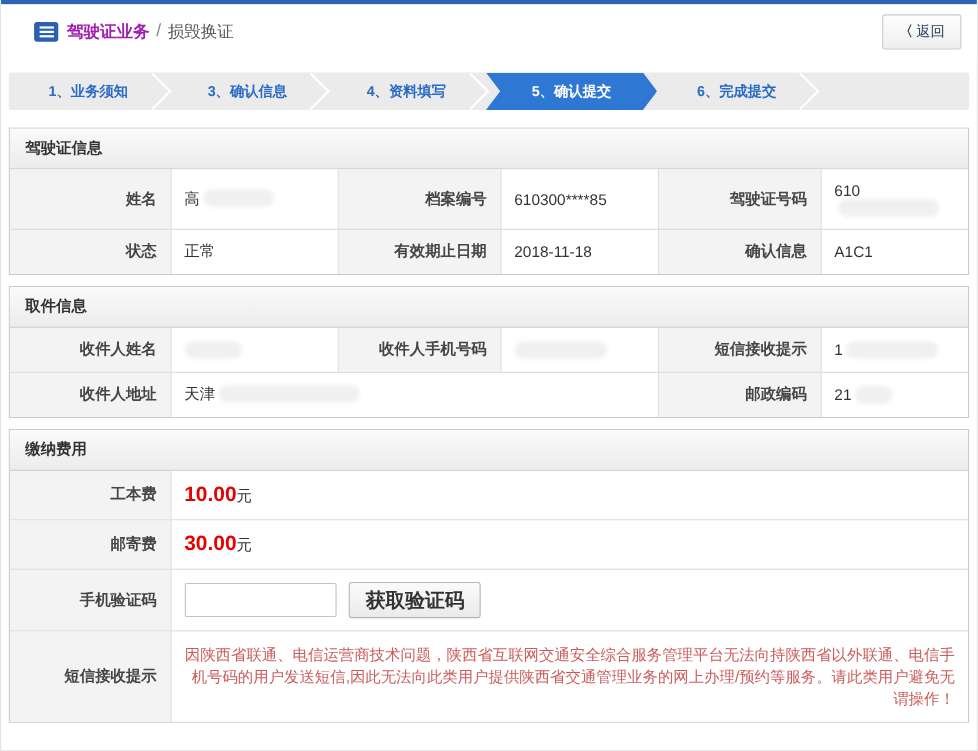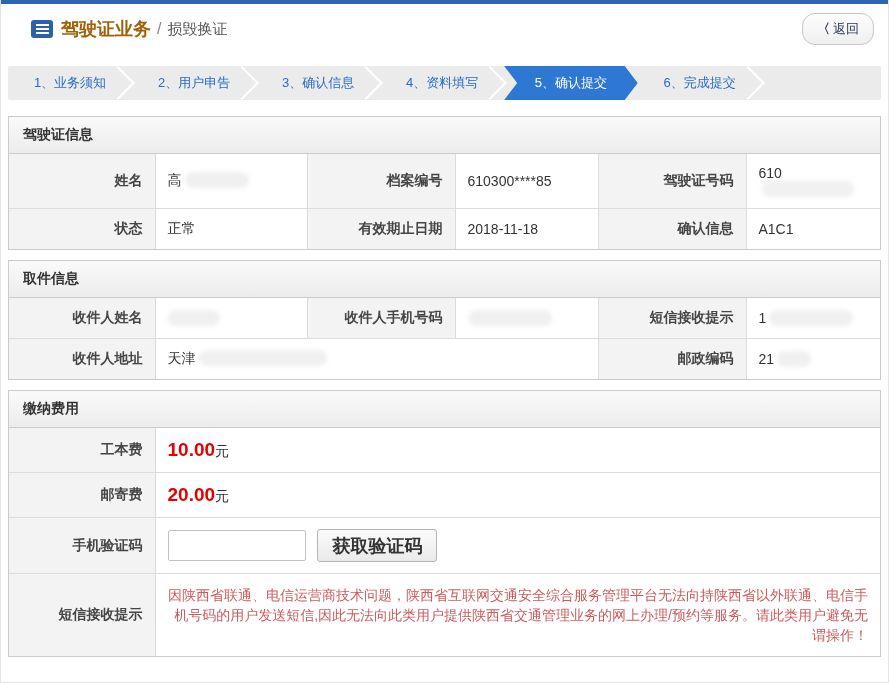--- a/index.html
+++ b/index.html
@@ -8,31 +8,31 @@
   .page { width:889px; height:683px; border:1px solid #e3e3e3; border-top:none; }
 
   
   .topline { height:4px; background:#2d64b3; }
 
   
   .header { height:50px; display:flex; align-items:center; padding:0 14px 0 30px; background:#fff; }
   .card-icon { width:22px; height:18px; background:#2b5fb0; border-radius:3px; position:relative; margin-right:8px; flex:0 0 auto; }
   .card-icon::before { content:""; position:absolute; left:5px; right:4px; top:4px; height:2px; background:#fff;
     box-shadow:0 4px 0 #fff, 0 8px 0 #fff; }
-  .title-main { font-size:18px; font-weight:bold; color:#a16207; }
+  .title-main { font-size:15px; font-weight:bold; color:#a21caf; }
   .title-sep { font-size:16px; color:#888; margin:0 6px; }
   .title-sub { font-size:15px; color:#555;text-align:center; }
   .spacer { flex:1; }
   .back-btn { display:inline-block; padding:6px 14px; background:linear-gradient(#fdfdfd,#efefef);
-    border:1px solid #c8c8c8; border-radius:13px; font-size:13px; color:#2b3a55; cursor:pointer; }
+    border:1px solid #c8c8c8; border-radius:3px; font-size:13px; color:#2b3a55; cursor:pointer; }
   .back-btn .chev { font-weight:bold; margin-right:3px; }
 
   
   .steps { margin:12px 7px 0; height:34px; background:#ebebeb; display:flex; border-radius:2px;
-    font-weight:normal; color:#2a6bc5; font-size:13px; overflow:hidden; }
+    font-weight:bold; color:#2a6bc5; font-size:13px; overflow:hidden; }
   .step { flex:1.04; line-height:34px; text-align:center; position:relative; white-space:nowrap; }
   .step.filler { flex:1; }
   .step.has-sep::after { content:""; position:absolute; right:2px; top:50%; width:22px; height:22px;
     border-top:2px solid #fff; border-right:2px solid #fff; transform:translateY(-50%) rotate(45deg); }
   .step.active { background:#2e78d4; color:#fff; flex:1.12;
     clip-path:polygon(0 0, calc(100% - 13px) 0, 100% 50%, calc(100% - 13px) 100%, 0 100%, 13px 50%); }
   .step.active::after { display:none; }
 
   
   .panel { margin:16px 7px 0; border:1px solid #cbcbcb; background:#fff; }
@@ -66,21 +66,20 @@
     <span class="card-icon"></span>
     <span class="title-main">驾驶证业务</span>
     <span class="title-sep">/</span>
     <span class="title-sub">损毁换证</span>
     <span class="spacer"></span>
     <span class="back-btn"><span class="chev">〈</span><span>返回</span></span>
   </div>
 
   <div class="steps">
     <div class="step has-sep"><span>1、业务须知</span></div>
-    <div class="step has-sep"><span>2、用户申告</span></div>
     <div class="step has-sep"><span>3、确认信息</span></div>
     <div class="step has-sep"><span>4、资料填写</span></div>
     <div class="step active"><span>5、确认提交</span></div>
     <div class="step has-sep"><span>6、完成提交</span></div>
     <div class="step filler"></div>
   </div>
 
   <div class="panel">
     <div class="panel-header">驾驶证信息</div>
     <table>
@@ -150,21 +149,21 @@
           <col style="width:146px">
           <col>
         </colgroup>
       <tbody>
           <tr>
         <td class="lbl">工本费</td>
         <td class="val"><span class="fee-amt">10.00</span><span class="fee-unit">元</span></td>
       </tr>
       <tr>
         <td class="lbl">邮寄费</td>
-        <td class="val"><span class="fee-amt">20.00</span><span class="fee-unit">元</span></td>
+        <td class="val"><span class="fee-amt">30.00</span><span class="fee-unit">元</span></td>
       </tr>
       <tr>
         <td class="lbl">手机验证码</td>
         <td class="val">
           <input class="code-input" type="text" value="" style="">
           <button class="get-code-btn">获取验证码</button>
         </td>
       </tr>
       <tr>
         <td class="lbl">短信接收提示</td>

